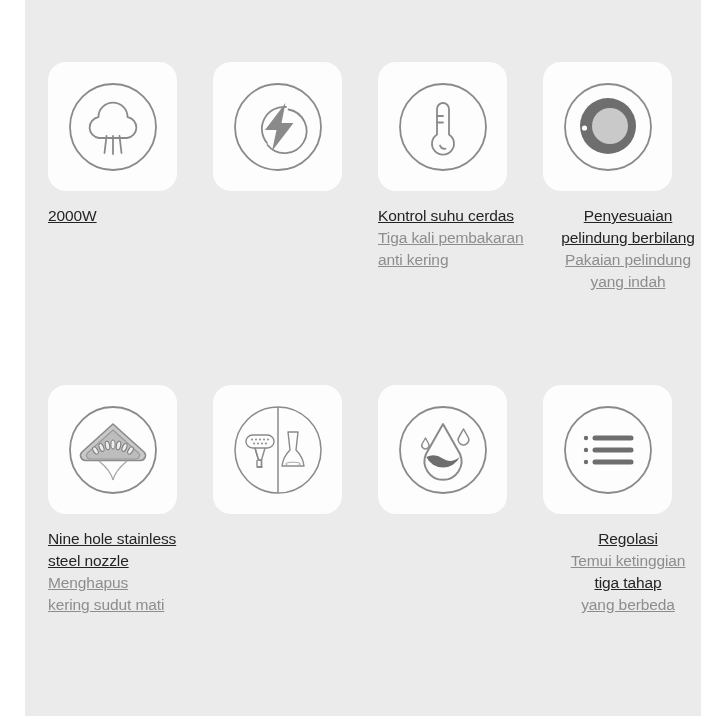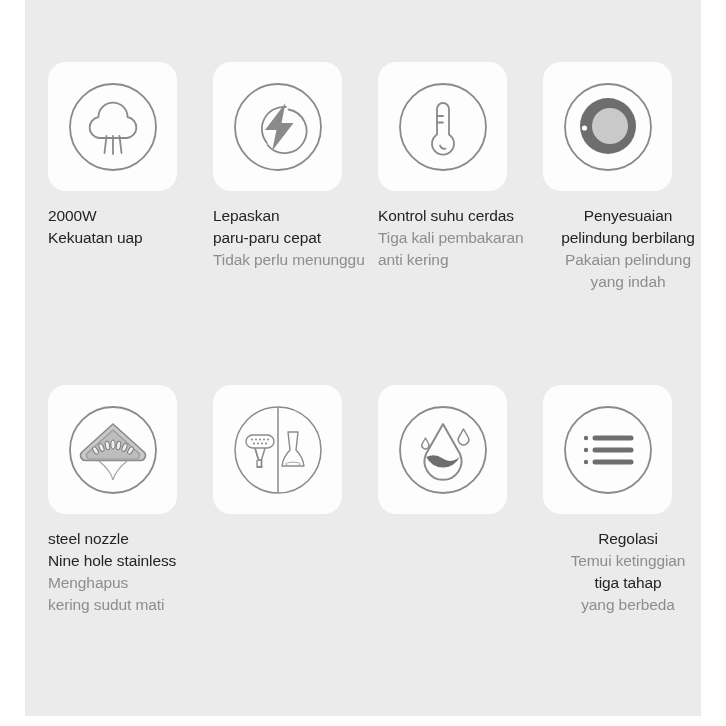--- a/index.html
+++ b/index.html
@@ -53,20 +53,21 @@
   }
   .texts {
     margin-top: 14px;
     width: 170px;
   }
   .t-line {
     font-size: 15.5px;
     line-height: 22px;
     white-space: nowrap;
     letter-spacing: -0.1px;
+    text-decoration: underline;
   }
   .t-title {
     color: #242424;
   }
   .t-desc {
     color: #8d8d8d;
   }
 
   
   .c0 { left: 48px; }
@@ -94,37 +95,31 @@
                    a10.5 10.5 0 0 1 -0.6 -20.8
                    a14.5 14.5 0 0 1 29.2 0
                    a10.5 10.5 0 0 1 -0.6 20.8 z" fill="none" stroke="#8a8a8a" stroke-width="1.8" stroke-linejoin="round"></path>
           <line x1="41.5" y1="57" x2="39.5" y2="74" stroke="#8a8a8a" stroke-width="1.8" stroke-linecap="round"></line>
           <line x1="48" y1="57" x2="48" y2="75" stroke="#8a8a8a" stroke-width="1.8" stroke-linecap="round"></line>
           <line x1="54.5" y1="57" x2="56.5" y2="74" stroke="#8a8a8a" stroke-width="1.8" stroke-linecap="round"></line>
         </svg>
       </div>
       <div class="texts">
         <div class="t-line t-title">2000W</div>
-        <div class="t-line t-title">Kekuatan uap</div>
       </div>
     </div>
 
     <div class="feature c1 r0">
       <div class="card">
         <svg width="96" height="96" viewBox="0 0 96 96">
           <circle cx="48" cy="48" r="43" fill="none" stroke="#8a8a8a" stroke-width="1.8"></circle>
           <path d="M58.5 30.5 a22 22 0 1 1 -21 35.5" fill="none" stroke="#8a8a8a" stroke-width="1.8" stroke-linecap="round"></path>
           <path d="M37 64 a22 22 0 0 1 19 -36" fill="none" stroke="#8a8a8a" stroke-width="1.8" stroke-linecap="round"></path>
           <path d="M55.5 24 L35 51 h11.5 L42 72 L63.5 44 H51.5 z" fill="#8a8a8a"></path>
         </svg>
-      </div>
-      <div class="texts">
-        <div class="t-line t-title">Lepaskan</div>
-        <div class="t-line t-title">paru-paru cepat</div>
-        <div class="t-line t-desc">Tidak perlu menunggu</div>
       </div>
     </div>
 
     <div class="feature c2 r0">
       <div class="card">
         <svg width="96" height="96" viewBox="0 0 96 96">
           <circle cx="48" cy="48" r="43" fill="none" stroke="#8a8a8a" stroke-width="1.8"></circle>
           <path d="M42 55.5 V30 a6 6 0 0 1 12 0 v25.5 a11 11 0 1 1 -12 0 z" fill="none" stroke="#8a8a8a" stroke-width="1.8"></path>
           <line x1="42" y1="37" x2="48" y2="37" stroke="#8a8a8a" stroke-width="1.8" stroke-linecap="round"></line>
           <line x1="42" y1="43.5" x2="48" y2="43.5" stroke="#8a8a8a" stroke-width="1.8" stroke-linecap="round"></line>
@@ -168,22 +163,22 @@
             <ellipse cx="48" cy="42.5" rx="2.1" ry="4.5"></ellipse>
             <ellipse cx="53.5" cy="43.5" rx="2.1" ry="4.4" transform="rotate(11 53.5 43.5)"></ellipse>
             <ellipse cx="59.5" cy="45.5" rx="2.1" ry="4.2" transform="rotate(22 59.5 45.5)"></ellipse>
             <ellipse cx="65.5" cy="48.5" rx="2.1" ry="4" transform="rotate(32 65.5 48.5)"></ellipse>
           </g>
           <path d="M34 59 q12 10 14 19" fill="none" stroke="#a8a8a8" stroke-width="1.3"></path>
           <path d="M62 59 q-12 10 -14 19" fill="none" stroke="#a8a8a8" stroke-width="1.3"></path>
         </svg>
       </div>
       <div class="texts">
+        <div class="t-line t-title">Nine hole stainless</div>
         <div class="t-line t-title">steel nozzle</div>
-        <div class="t-line t-title">Nine hole stainless</div>
         <div class="t-line t-desc">Menghapus</div>
         <div class="t-line t-desc">kering sudut mati</div>
       </div>
     </div>
 
     <div class="feature c1 r1">
       <div class="card">
         <svg width="96" height="96" viewBox="0 0 96 96">
           <circle cx="48" cy="48" r="43" fill="none" stroke="#8a8a8a" stroke-width="1.5"></circle>
           <line x1="48" y1="5" x2="48" y2="91" stroke="#8a8a8a" stroke-width="1.5"></line>

